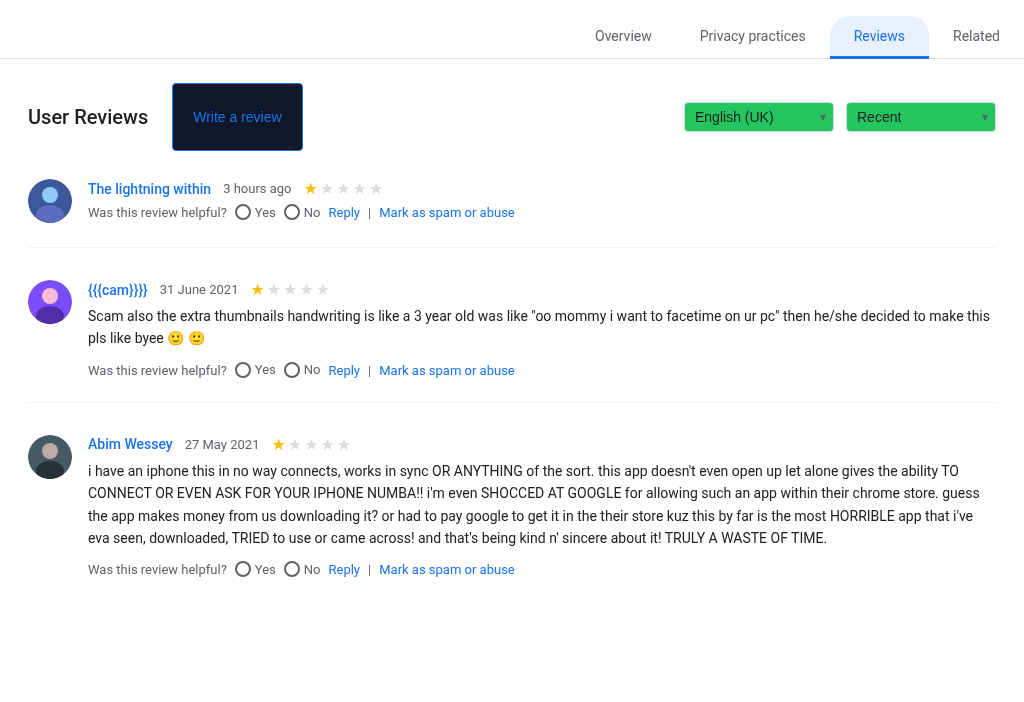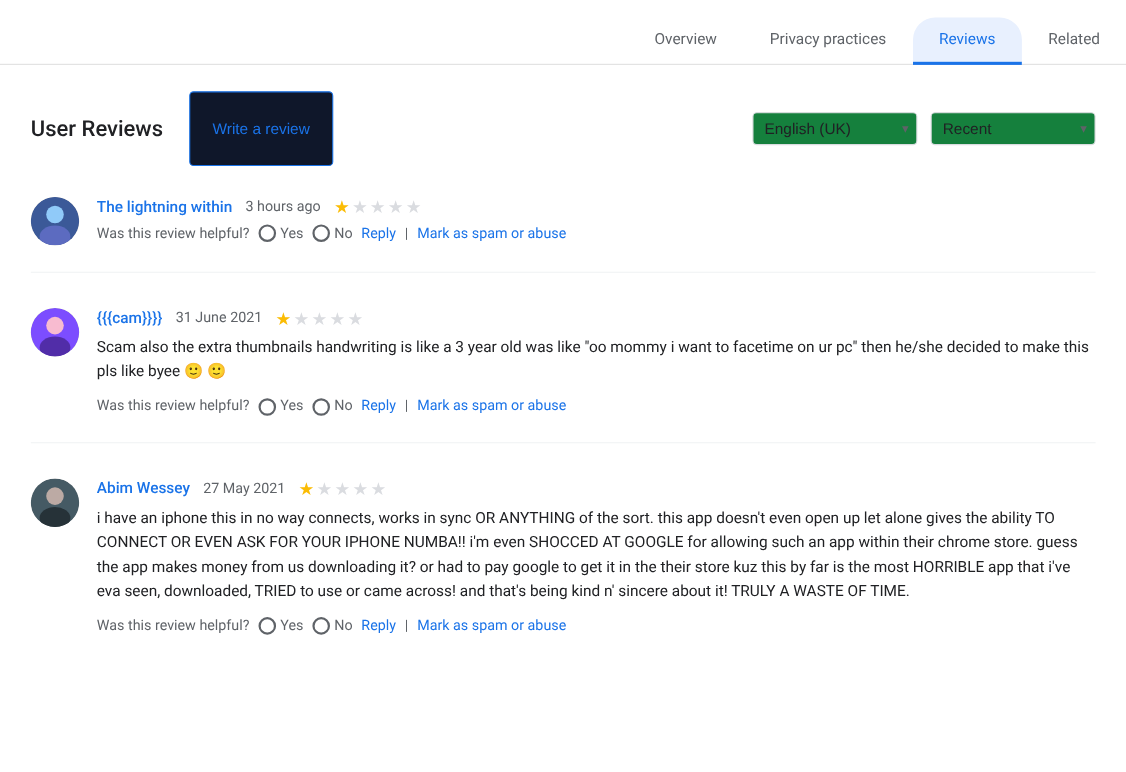--- a/index.html
+++ b/index.html
@@ -73,21 +73,21 @@
       align-items: center;
       gap: 12px;
     }
 
     .filter-select {
       border: 1px solid #dadce0;
       border-radius: 4px;
       padding: 6px 28px 6px 10px;
       font-size: 14px;
       color: #202124;
-      background: #15803d;
+      background: #22c55e;
       cursor: pointer;
       appearance: none;
       -webkit-appearance: none;
       min-width: 150px;
     }
 
     .filter-wrapper {
       position: relative;
       display: inline-block;
     }
@@ -172,21 +172,21 @@
 
     .review-text {
       font-size: 14px;
       color: #202124;
       line-height: 1.6;
       margin-bottom: 12px;
     }
 
     .helpful-row {
       display: flex;
-      align-items: center;
+      align-items: flex-end;
       gap: 8px;
       font-size: 13px;
       color: #5f6368;
       flex-wrap: wrap;
     }
 
     .helpful-label {
       color: #5f6368;
     }
 

